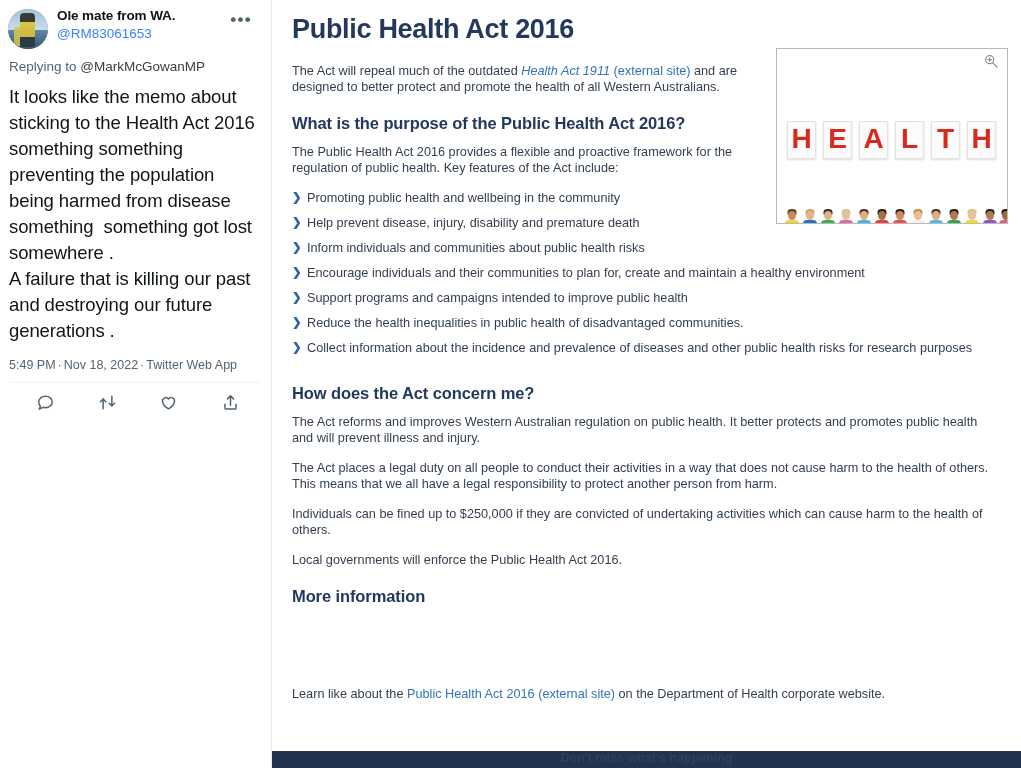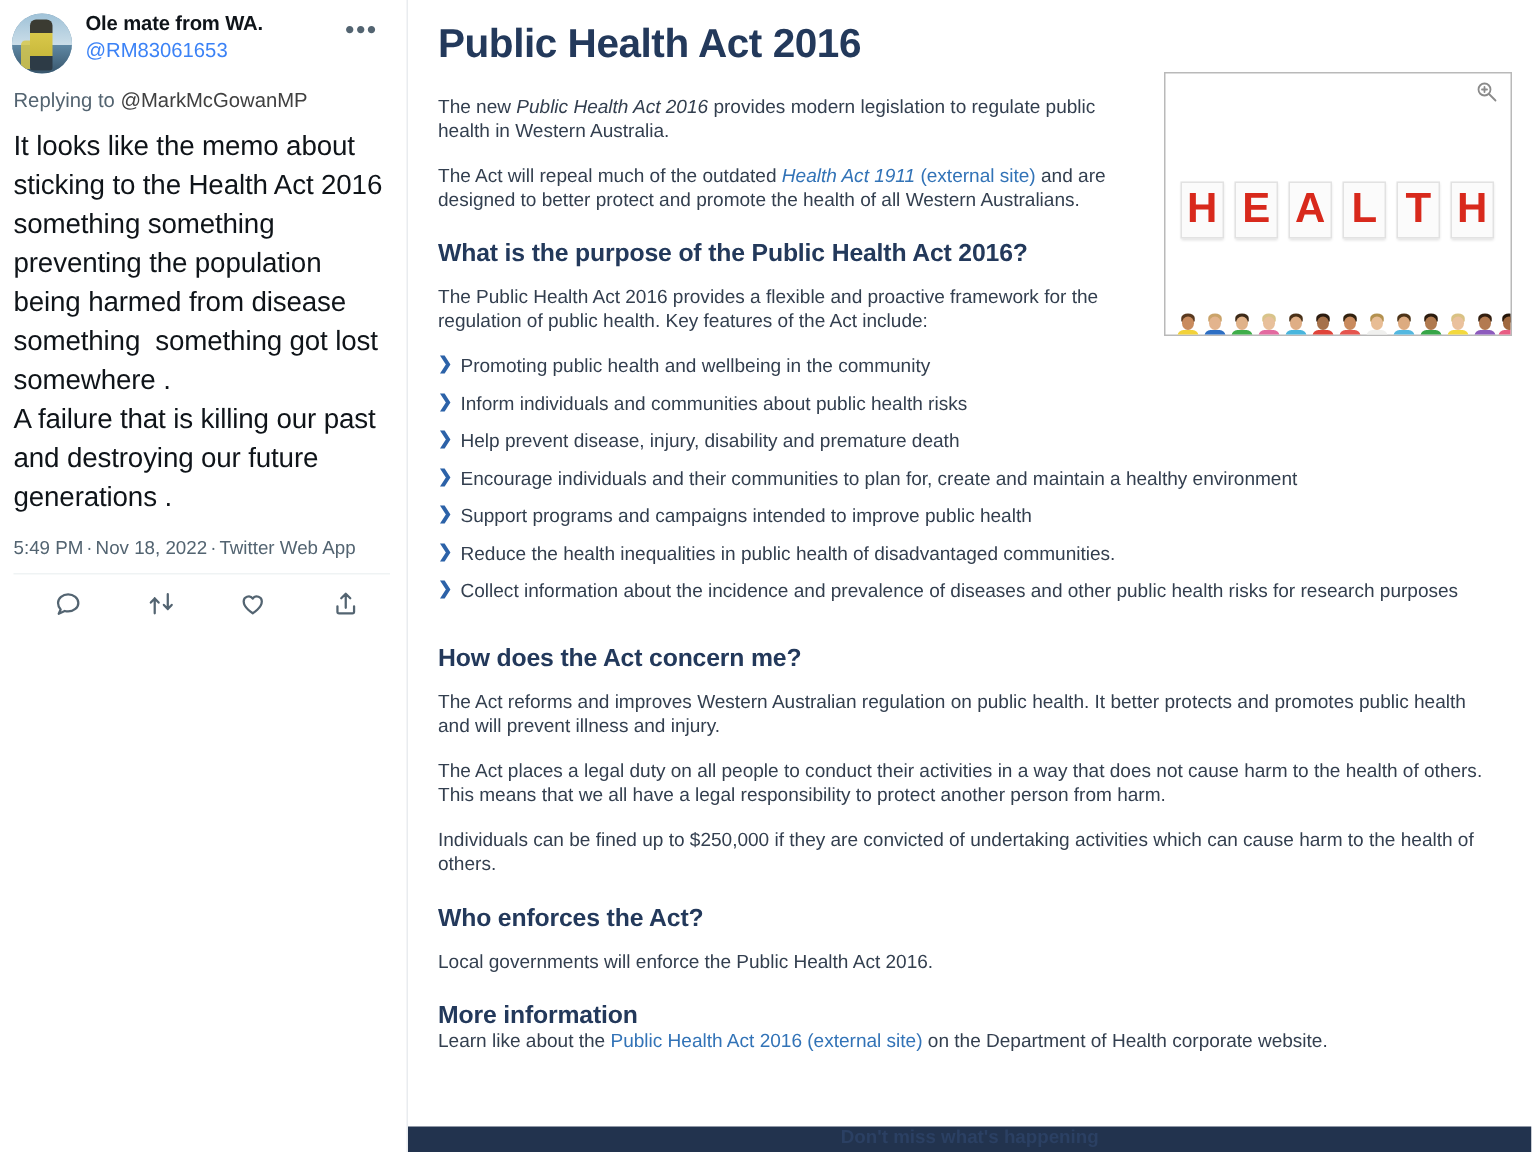--- a/index.html
+++ b/index.html
@@ -363,47 +363,43 @@
       </span>
     </div>
 
     <div class="panel-divider"></div>
   </div>
 
   <div class="doc">
 
     <h1 class="doc-title">Public Health Act 2016</h1>
 
-    <p class="narrow">
-      <span>The new </span><em>Public Health Act 2016</em><span> provides modern legislation to regulate public health in Western Australia.</span>
-    </p>
 
     <p class="narrow">
       <span>The Act will repeal much of the outdated </span><a href="#"><em>Health Act 1911</em><span> (external site)</span></a><span> and are designed to better protect and promote the health of all Western Australians.</span>
     </p>
 
     <h2>What is the purpose of the Public Health Act 2016?</h2>
     <p class="narrow">The Public Health Act 2016 provides a flexible and proactive framework for the regulation of public health. Key features of the Act include:</p>
 
     <ul class="feature-list">
       <li>Promoting public health and wellbeing in the community</li>
+      <li>Help prevent disease, injury, disability and premature death</li>
       <li>Inform individuals and communities about public health risks</li>
-      <li>Help prevent disease, injury, disability and premature death</li>
       <li>Encourage individuals and their communities to plan for, create and maintain a healthy environment</li>
       <li>Support programs and campaigns intended to improve public health</li>
       <li>Reduce the health inequalities in public health of disadvantaged communities.</li>
       <li>Collect information about the incidence and prevalence of diseases and other public health risks for research purposes</li>
     </ul>
 
     <h2>How does the Act concern me?</h2>
     <p>The Act reforms and improves Western Australian regulation on public health. It better protects and promotes public health and will prevent illness and injury.</p>
     <p>The Act places a legal duty on all people to conduct their activities in a way that does not cause harm to the health of others. This means that we all have a legal responsibility to protect another person from harm.</p>
     <p>Individuals can be fined up to $250,000 if they are convicted of undertaking activities which can cause harm to the health of others.</p>
 
-    <h2>Who enforces the Act?</h2>
     <p>Local governments will enforce the Public Health Act 2016.</p>
 
     <h2>More information</h2>
 
     <div class="last-line">
       <span>Learn like about the </span><a href="#">Public Health Act 2016 (external site)</a><span> on the Department of Health corporate website.</span>
     </div>
 
     <div class="doc-image">
       <span class="zoom-badge">

